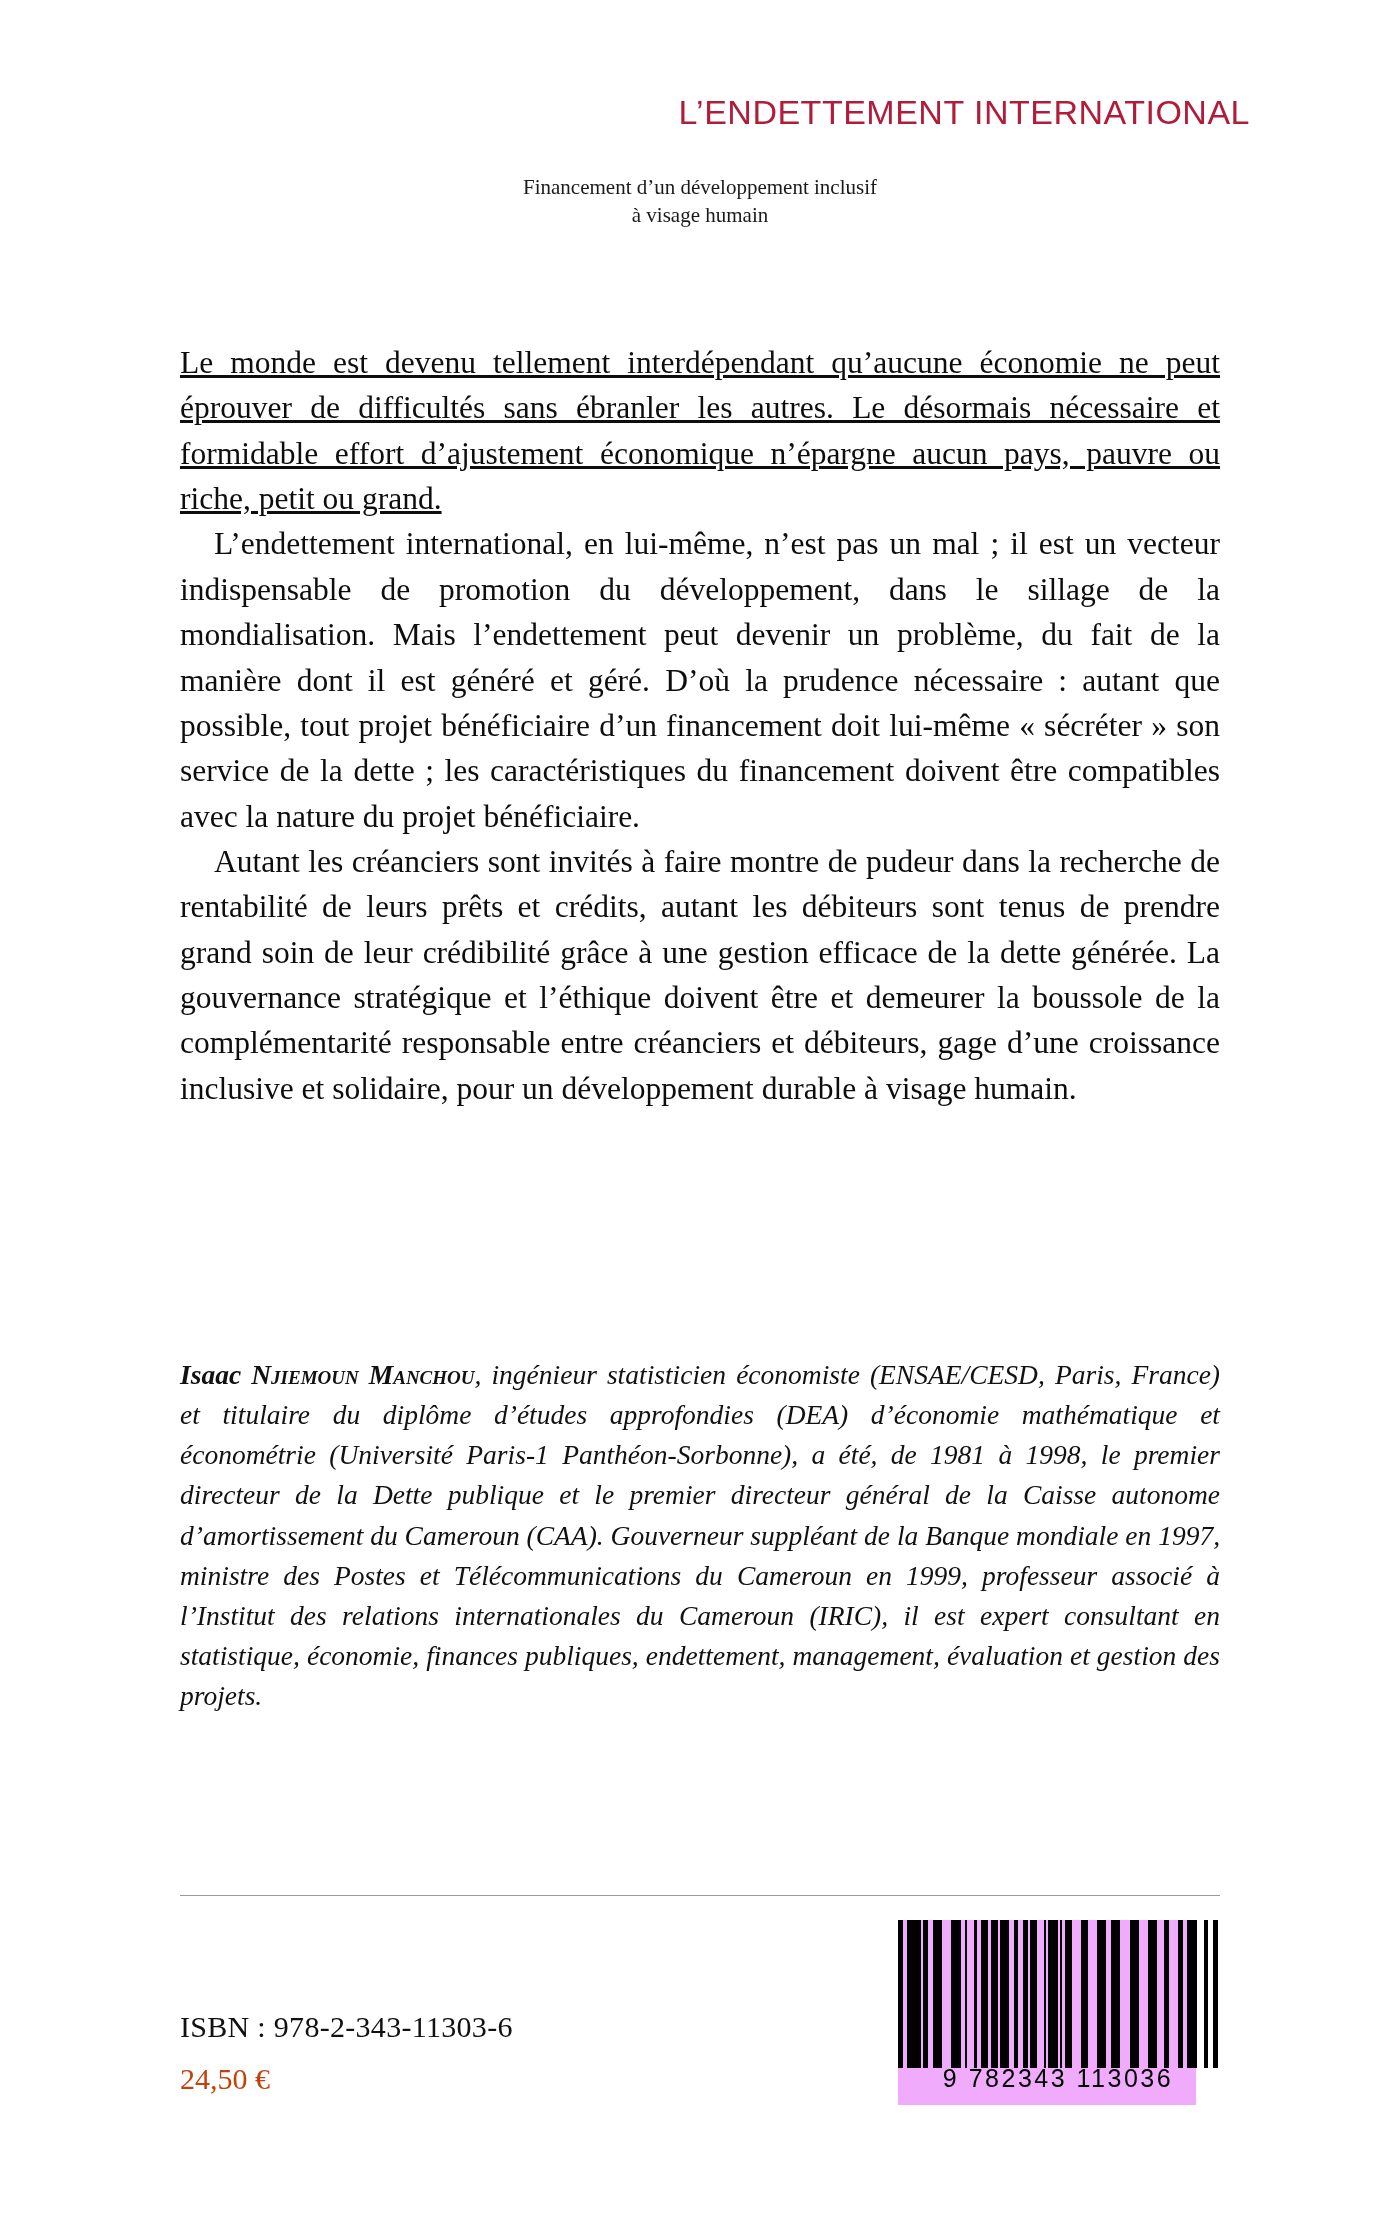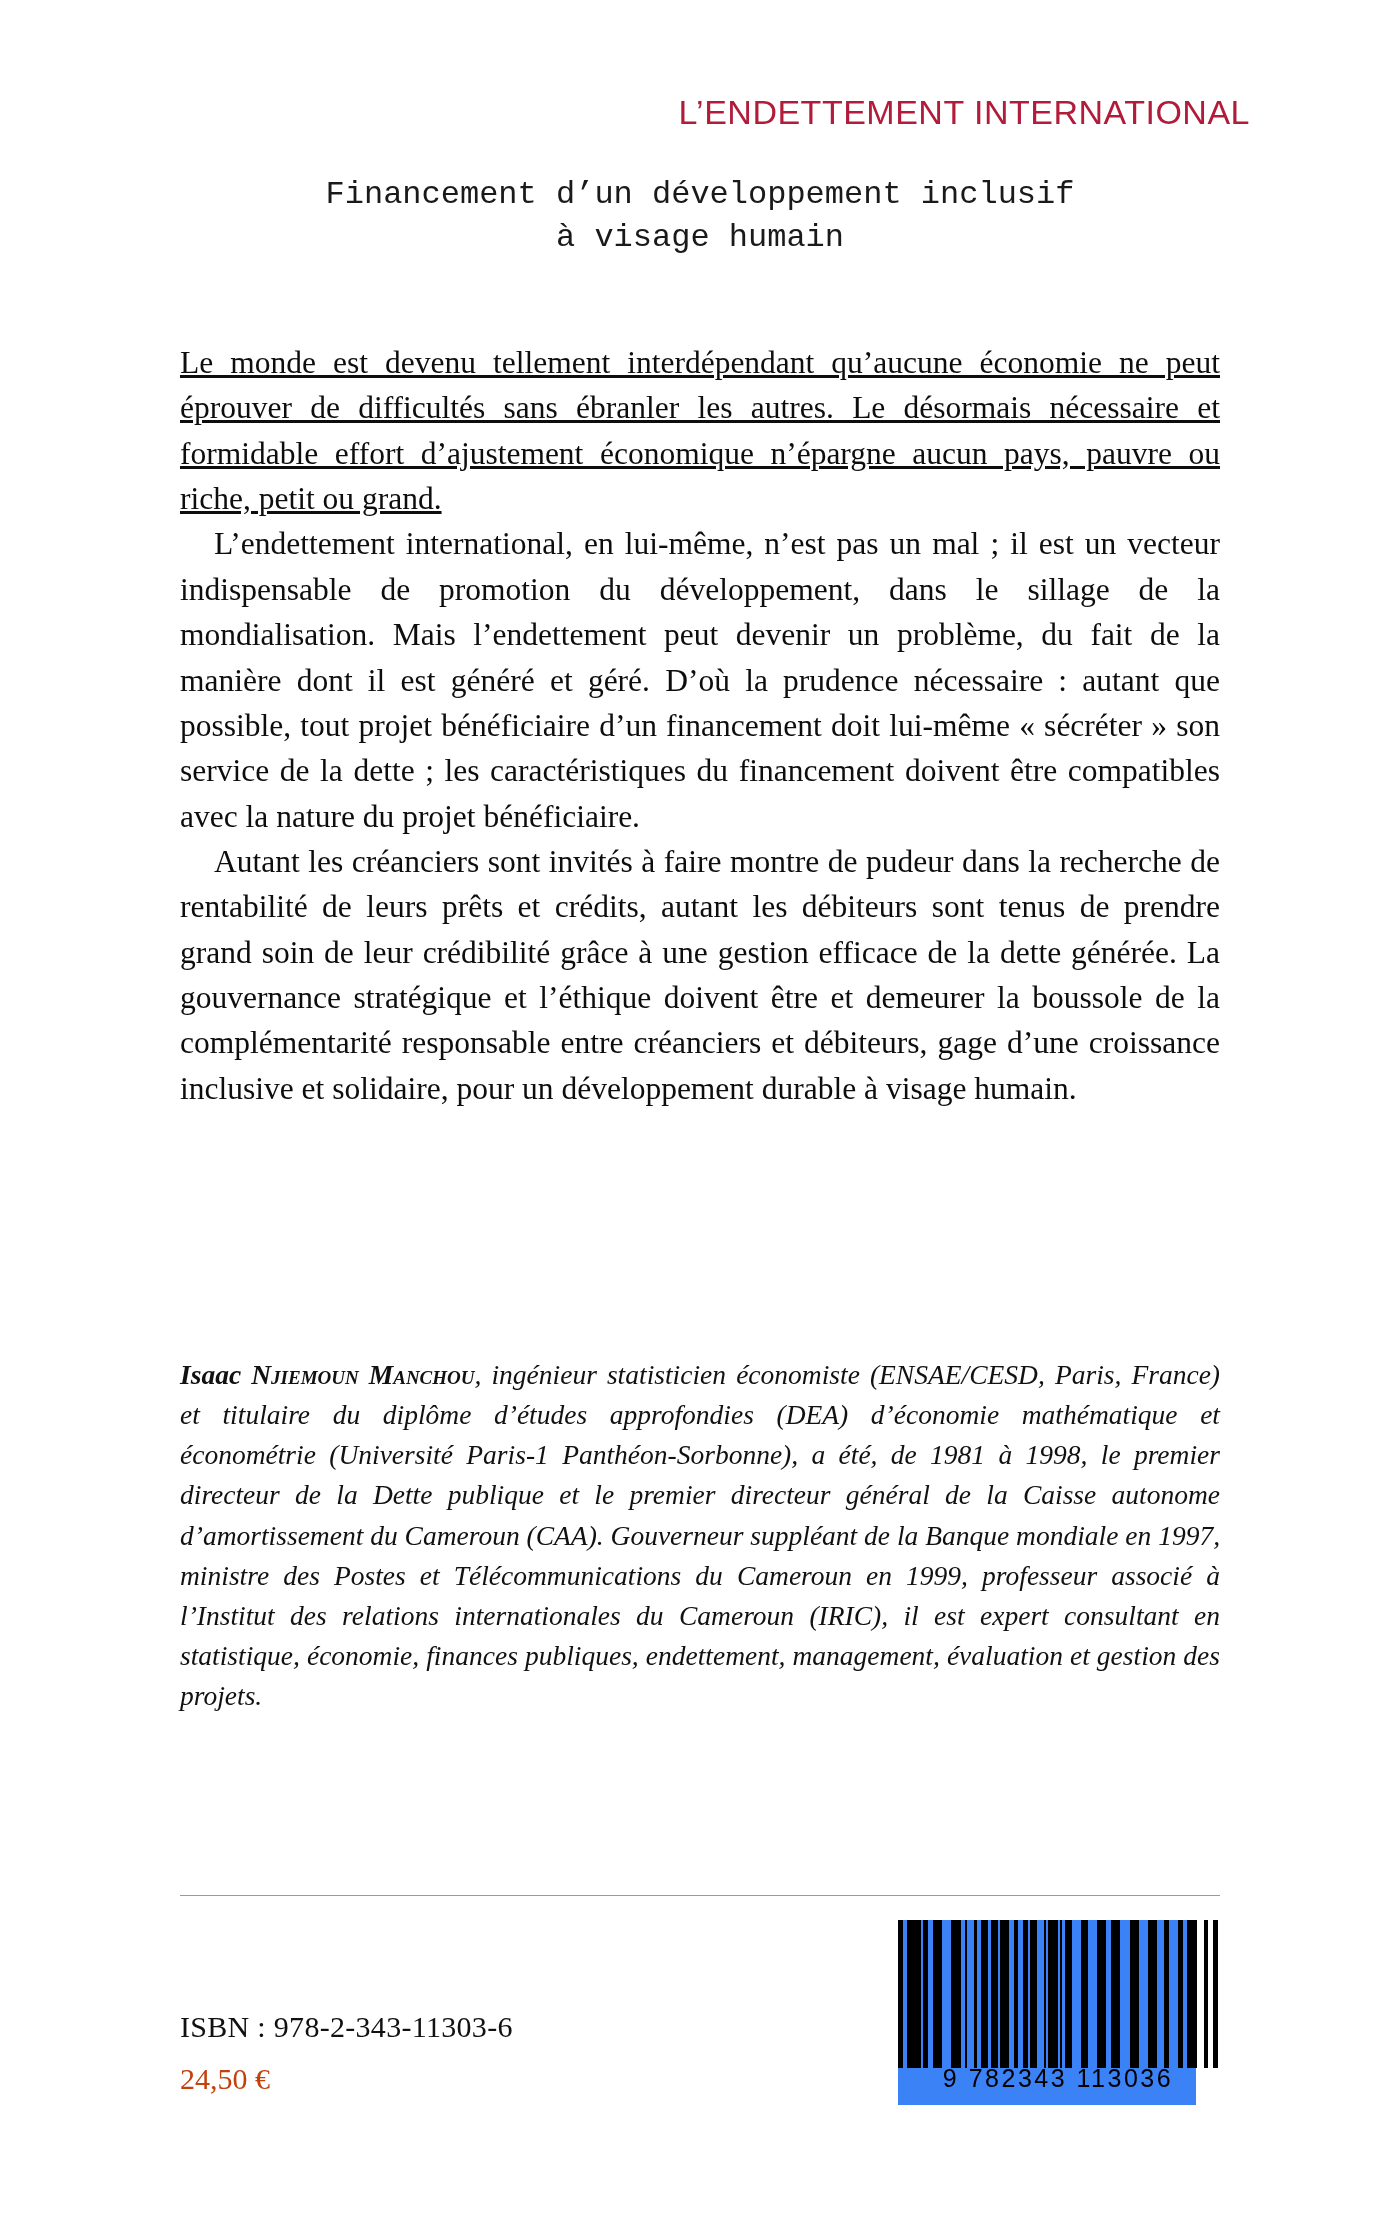--- a/index.html
+++ b/index.html
@@ -36,22 +36,22 @@
     font-family: "Liberation Sans", sans-serif;
     font-size: 34px;
     letter-spacing: 0.5px;
     color: #b01c3a;
     font-weight: 500;
     margin: 0;
     line-height: 1.2;
     text-align: right;
   }
   .subtitle {
-    font-family: Liberation Mono, monospace;
-    font-size: 32px;
+    font-family: Liberation Serif, serif;
+    font-size: 21px;
     color: #1a1a1a;
     font-weight: 400;
     margin: 8px;
     margin-top: 40px;
     line-height: 1.35;
   }
 
   
   .body-copy {
     position: absolute;
@@ -132,21 +132,21 @@
     color: #c2410c;
   }
 
   
   .barcode-wrap {
     position: absolute;
     left: 898px;
     top: 1920px;
     width: 298px;
     height: 185px;
-    background: #3b82f6;
+    background: #f0abfc;
   }
   .barcode-bars {
     position: absolute;
     left: 0; top: 0;
     width: 320px;
     height: 148px;
     display: flex;
     align-items: stretch;
   }
   .barcode-bars i {

